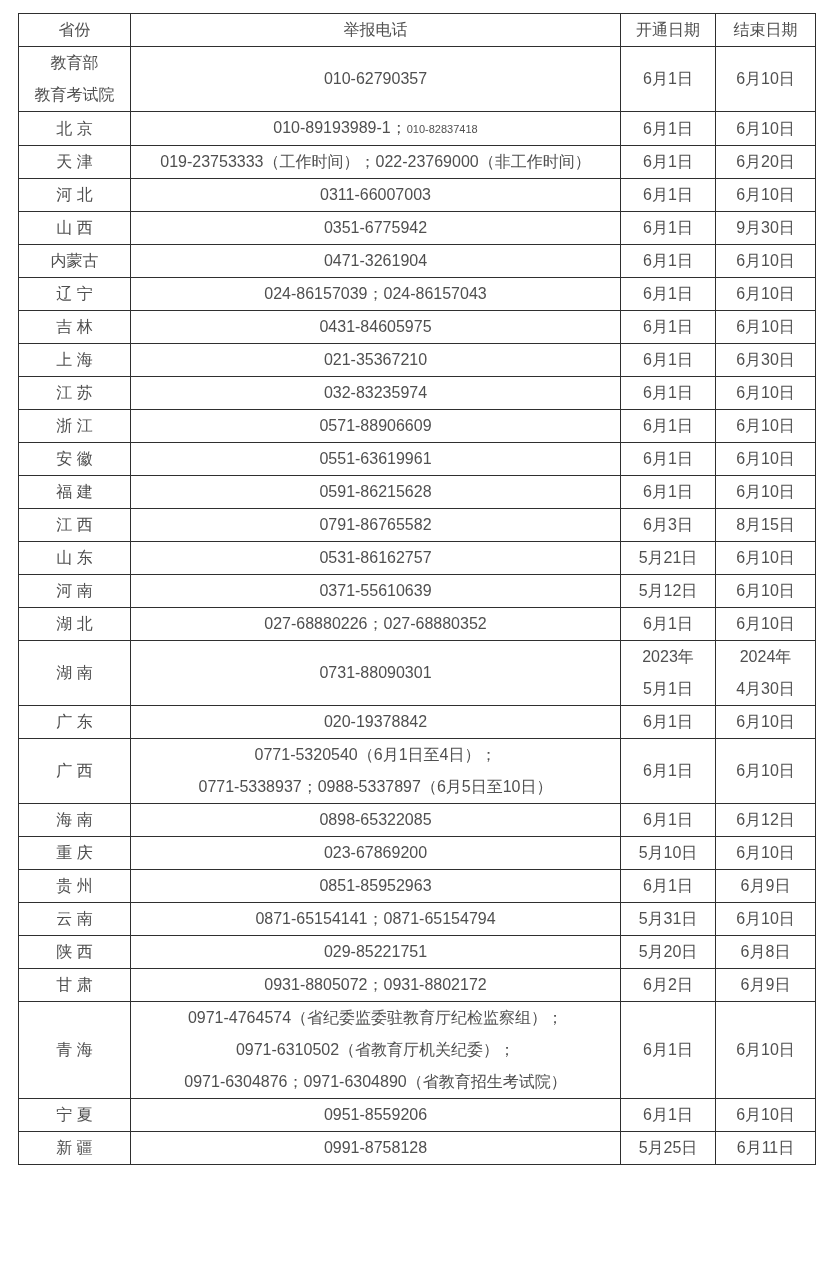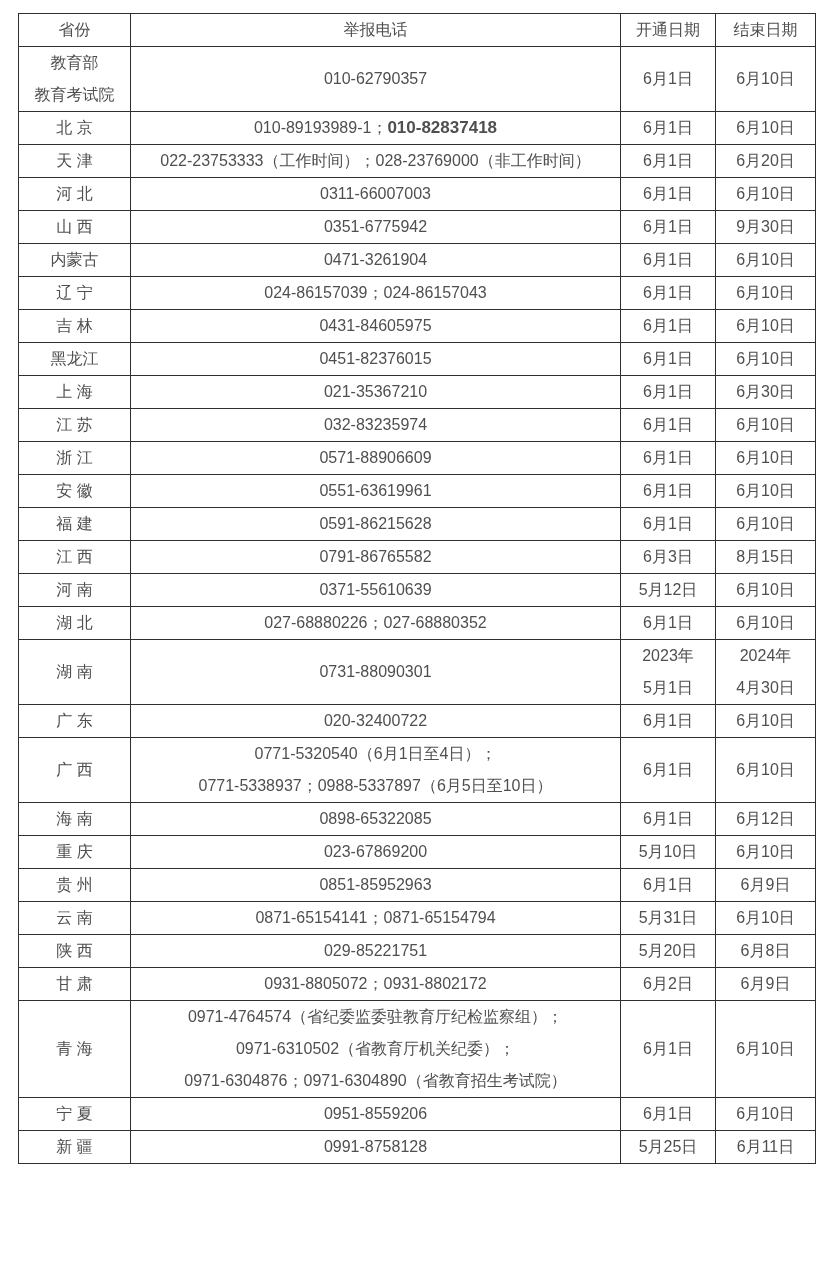--- a/index.html
+++ b/index.html
@@ -33,21 +33,21 @@
     text-align:center;
     vertical-align:middle;
     color:var(--text);
   }
   td.phone{
     text-align:center;
     padding:0 13px;
   }
   td.phone .line,
   td .line{display:block;line-height:32px;white-space:nowrap;}
-  .seg-small{font-size:17px;font-weight:bold;}
+  .seg-small{font-size:11px;}
   th{font-size:16px;text-align:center;}
 </style>
 </head>
 <body>
 
 <div class="wrap">
   <table class="hotline">
     <colgroup>
       <col class="c-prov">
         <col class="c-phone">
@@ -90,21 +90,21 @@
           </td>
           <td>
             <span class="line">6月10日</span>
           </td>
         </tr>
         <tr>
           <td>
             <span class="line">天 津</span>
           </td>
           <td class="phone">
-            <span class="line"><span>022-23753333（工作时间）；028-23769000（非工作时间）</span></span>
+            <span class="line"><span>019-23753333（工作时间）；022-23769000（非工作时间）</span></span>
           </td>
           <td>
             <span class="line">6月1日</span>
           </td>
           <td>
             <span class="line">6月20日</span>
           </td>
         </tr>
         <tr>
           <td>
@@ -171,34 +171,20 @@
           </td>
           <td>
             <span class="line">6月1日</span>
           </td>
           <td>
             <span class="line">6月10日</span>
           </td>
         </tr>
         <tr>
           <td>
-            <span class="line">黑龙江</span>
-          </td>
-          <td class="phone">
-            <span class="line"><span>0451-82376015</span></span>
-          </td>
-          <td>
-            <span class="line">6月1日</span>
-          </td>
-          <td>
-            <span class="line">6月10日</span>
-          </td>
-        </tr>
-        <tr>
-          <td>
             <span class="line">上 海</span>
           </td>
           <td class="phone">
             <span class="line"><span>021-35367210</span></span>
           </td>
           <td>
             <span class="line">6月1日</span>
           </td>
           <td>
             <span class="line">6月30日</span>
@@ -265,20 +251,34 @@
             <span class="line">江 西</span>
           </td>
           <td class="phone">
             <span class="line"><span>0791-86765582</span></span>
           </td>
           <td>
             <span class="line">6月3日</span>
           </td>
           <td>
             <span class="line">8月15日</span>
+          </td>
+        </tr>
+        <tr>
+          <td>
+            <span class="line">山 东</span>
+          </td>
+          <td class="phone">
+            <span class="line"><span>0531-86162757</span></span>
+          </td>
+          <td>
+            <span class="line">5月21日</span>
+          </td>
+          <td>
+            <span class="line">6月10日</span>
           </td>
         </tr>
         <tr>
           <td>
             <span class="line">河 南</span>
           </td>
           <td class="phone">
             <span class="line"><span>0371-55610639</span></span>
           </td>
           <td>
@@ -316,21 +316,21 @@
           <td>
             <span class="line">2024年</span>
             <span class="line">4月30日</span>
           </td>
         </tr>
         <tr>
           <td>
             <span class="line">广 东</span>
           </td>
           <td class="phone">
-            <span class="line"><span>020-32400722</span></span>
+            <span class="line"><span>020-19378842</span></span>
           </td>
           <td>
             <span class="line">6月1日</span>
           </td>
           <td>
             <span class="line">6月10日</span>
           </td>
         </tr>
         <tr>
           <td>

